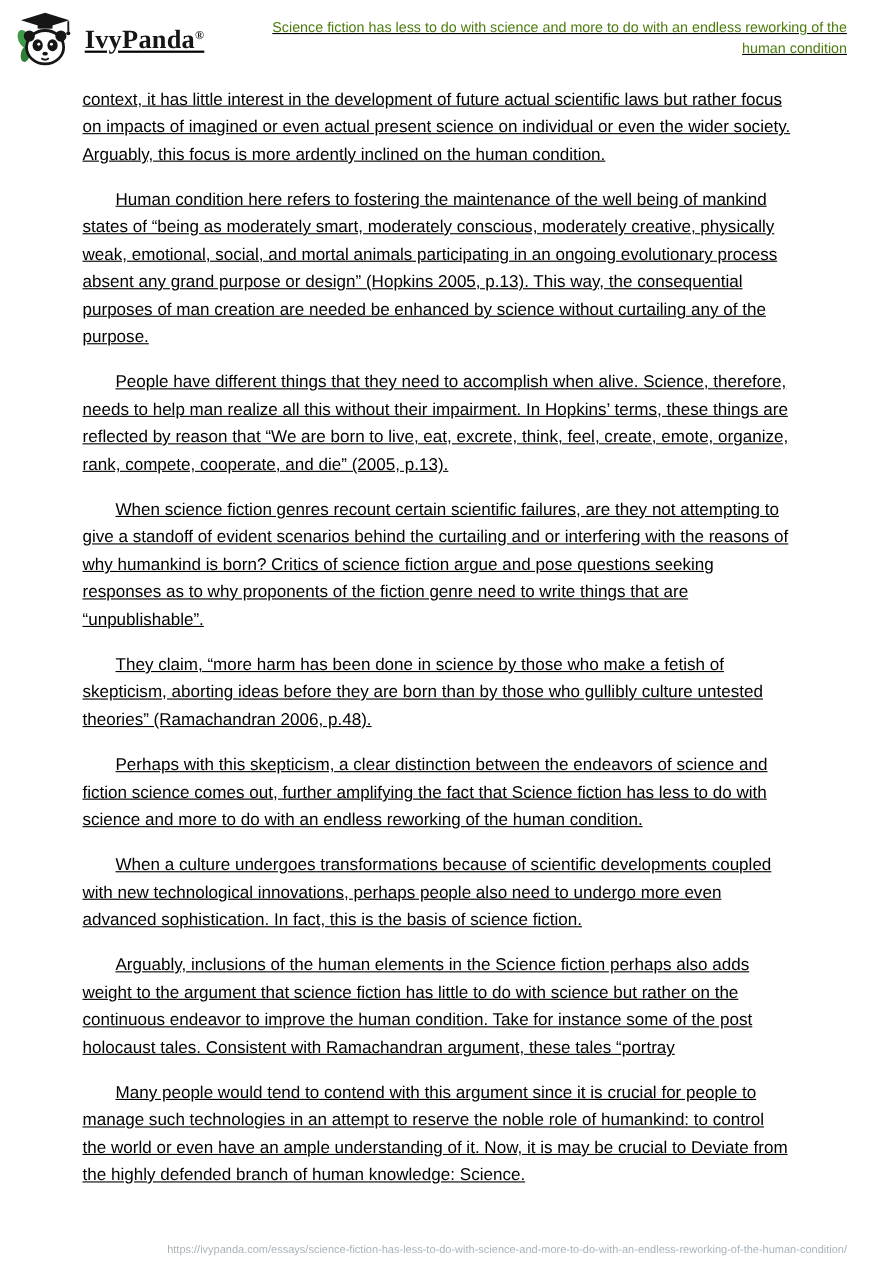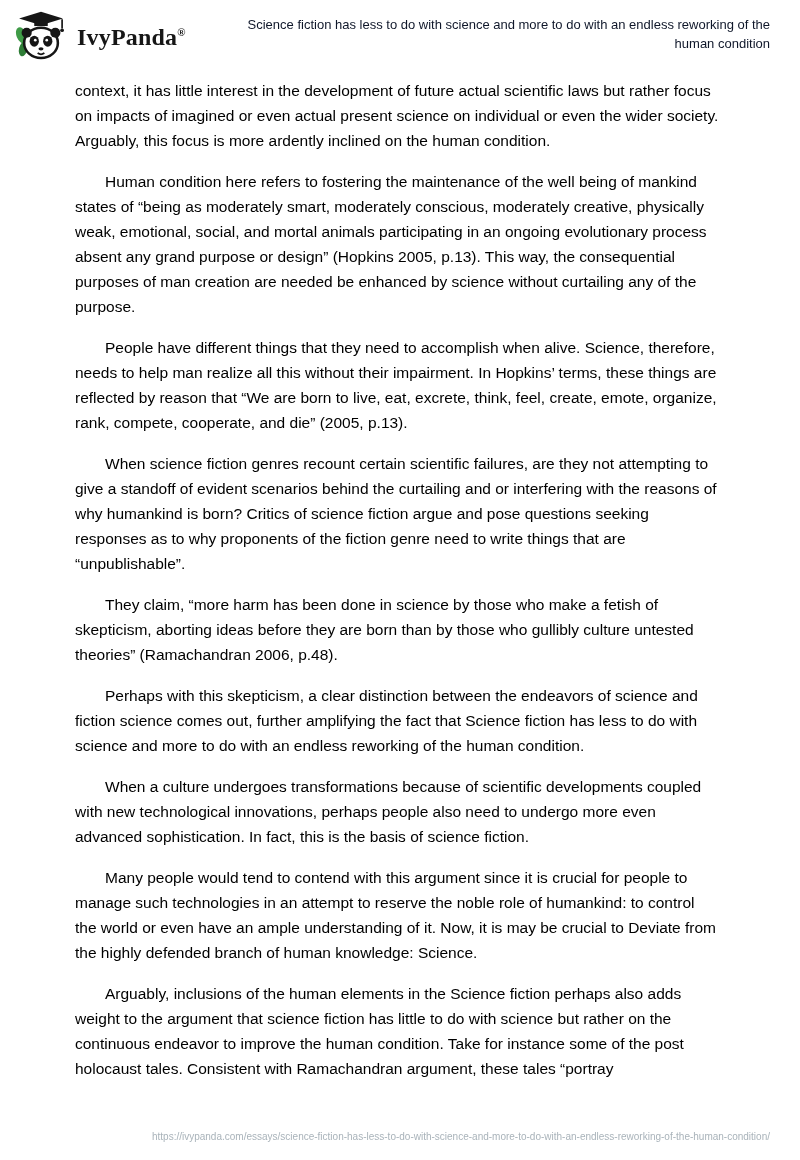--- a/index.html
+++ b/index.html
@@ -9,20 +9,21 @@
     height: 1160px;
     font-family: "Liberation Sans", sans-serif;
     position: relative;
     overflow: hidden;
   }
   .page {
     width: 800px;
     height: 1160px;
     position: relative;
     background: #ffffff;
+    text-decoration: underline;
   }
   
   .header {
     display: flex;
     align-items: flex-start;
     justify-content: space-between;
     padding: 8px 30px 0 14px;
     height: 68px;
   }
   .brand {
@@ -42,21 +43,21 @@
   }
   .brand-name sup {
     font-size: 11px;
     vertical-align: super;
   }
   .tagline {
     width: 565px;
     text-align: right;
     font-size: 13px;
     line-height: 19px;
-    color: #0f172a;
+    color: #4d7c0f;
     padding-top: 7px;
   }
   
   .article {
     padding: 10px 80px 0 75px;
   }
   .article p {
     font-size: 15.5px;
     line-height: 25px;
     color: #000000;
@@ -117,19 +118,19 @@
   </div>
 
   <div class="article">
     <p class="first">context, it has little interest in the development of future actual scientific laws but rather focus on impacts of imagined or even actual present science on individual or even the wider society. Arguably, this focus is more ardently inclined on the human condition.</p>
     <p>Human condition here refers to fostering the maintenance of the well being of mankind states of “being as moderately smart, moderately conscious, moderately creative, physically weak, emotional, social, and mortal animals participating in an ongoing evolutionary process absent any grand purpose or design” (Hopkins 2005, p.13). This way, the consequential purposes of man creation are needed be enhanced by science without curtailing any of the purpose.</p>
     <p>People have different things that they need to accomplish when alive. Science, therefore, needs to help man realize all this without their impairment. In Hopkins’ terms, these things are reflected by reason that “We are born to live, eat, excrete, think, feel, create, emote, organize, rank, compete, cooperate, and die” (2005, p.13).</p>
     <p>When science fiction genres recount certain scientific failures, are they not attempting to give a standoff of evident scenarios behind the curtailing and or interfering with the reasons of why humankind is born? Critics of science fiction argue and pose questions seeking responses as to why proponents of the fiction genre need to write things that are “unpublishable”.</p>
     <p>They claim, “more harm has been done in science by those who make a fetish of skepticism, aborting ideas before they are born than by those who gullibly culture untested theories” (Ramachandran 2006, p.48).</p>
     <p>Perhaps with this skepticism, a clear distinction between the endeavors of science and fiction science comes out, further amplifying the fact that Science fiction has less to do with science and more to do with an endless reworking of the human condition.</p>
     <p>When a culture undergoes transformations because of scientific developments coupled with new technological innovations, perhaps people also need to undergo more even advanced sophistication. In fact, this is the basis of science fiction.</p>
+    <p>Arguably, inclusions of the human elements in the Science fiction perhaps also adds weight to the argument that science fiction has little to do with science but rather on the continuous endeavor to improve the human condition. Take for instance some of the post holocaust tales. Consistent with Ramachandran argument, these tales “portray</p>
     <p>Many people would tend to contend with this argument since it is crucial for people to manage such technologies in an attempt to reserve the noble role of humankind: to control the world or even have an ample understanding of it. Now, it is may be crucial to Deviate from the highly defended branch of human knowledge: Science.</p>
-    <p>Arguably, inclusions of the human elements in the Science fiction perhaps also adds weight to the argument that science fiction has little to do with science but rather on the continuous endeavor to improve the human condition. Take for instance some of the post holocaust tales. Consistent with Ramachandran argument, these tales “portray</p>
   </div>
 
   <div class="footer">https://ivypanda.com/essays/science-fiction-has-less-to-do-with-science-and-more-to-do-with-an-endless-reworking-of-the-human-condition/</div>
 
 </div>
 
 </body></html>

